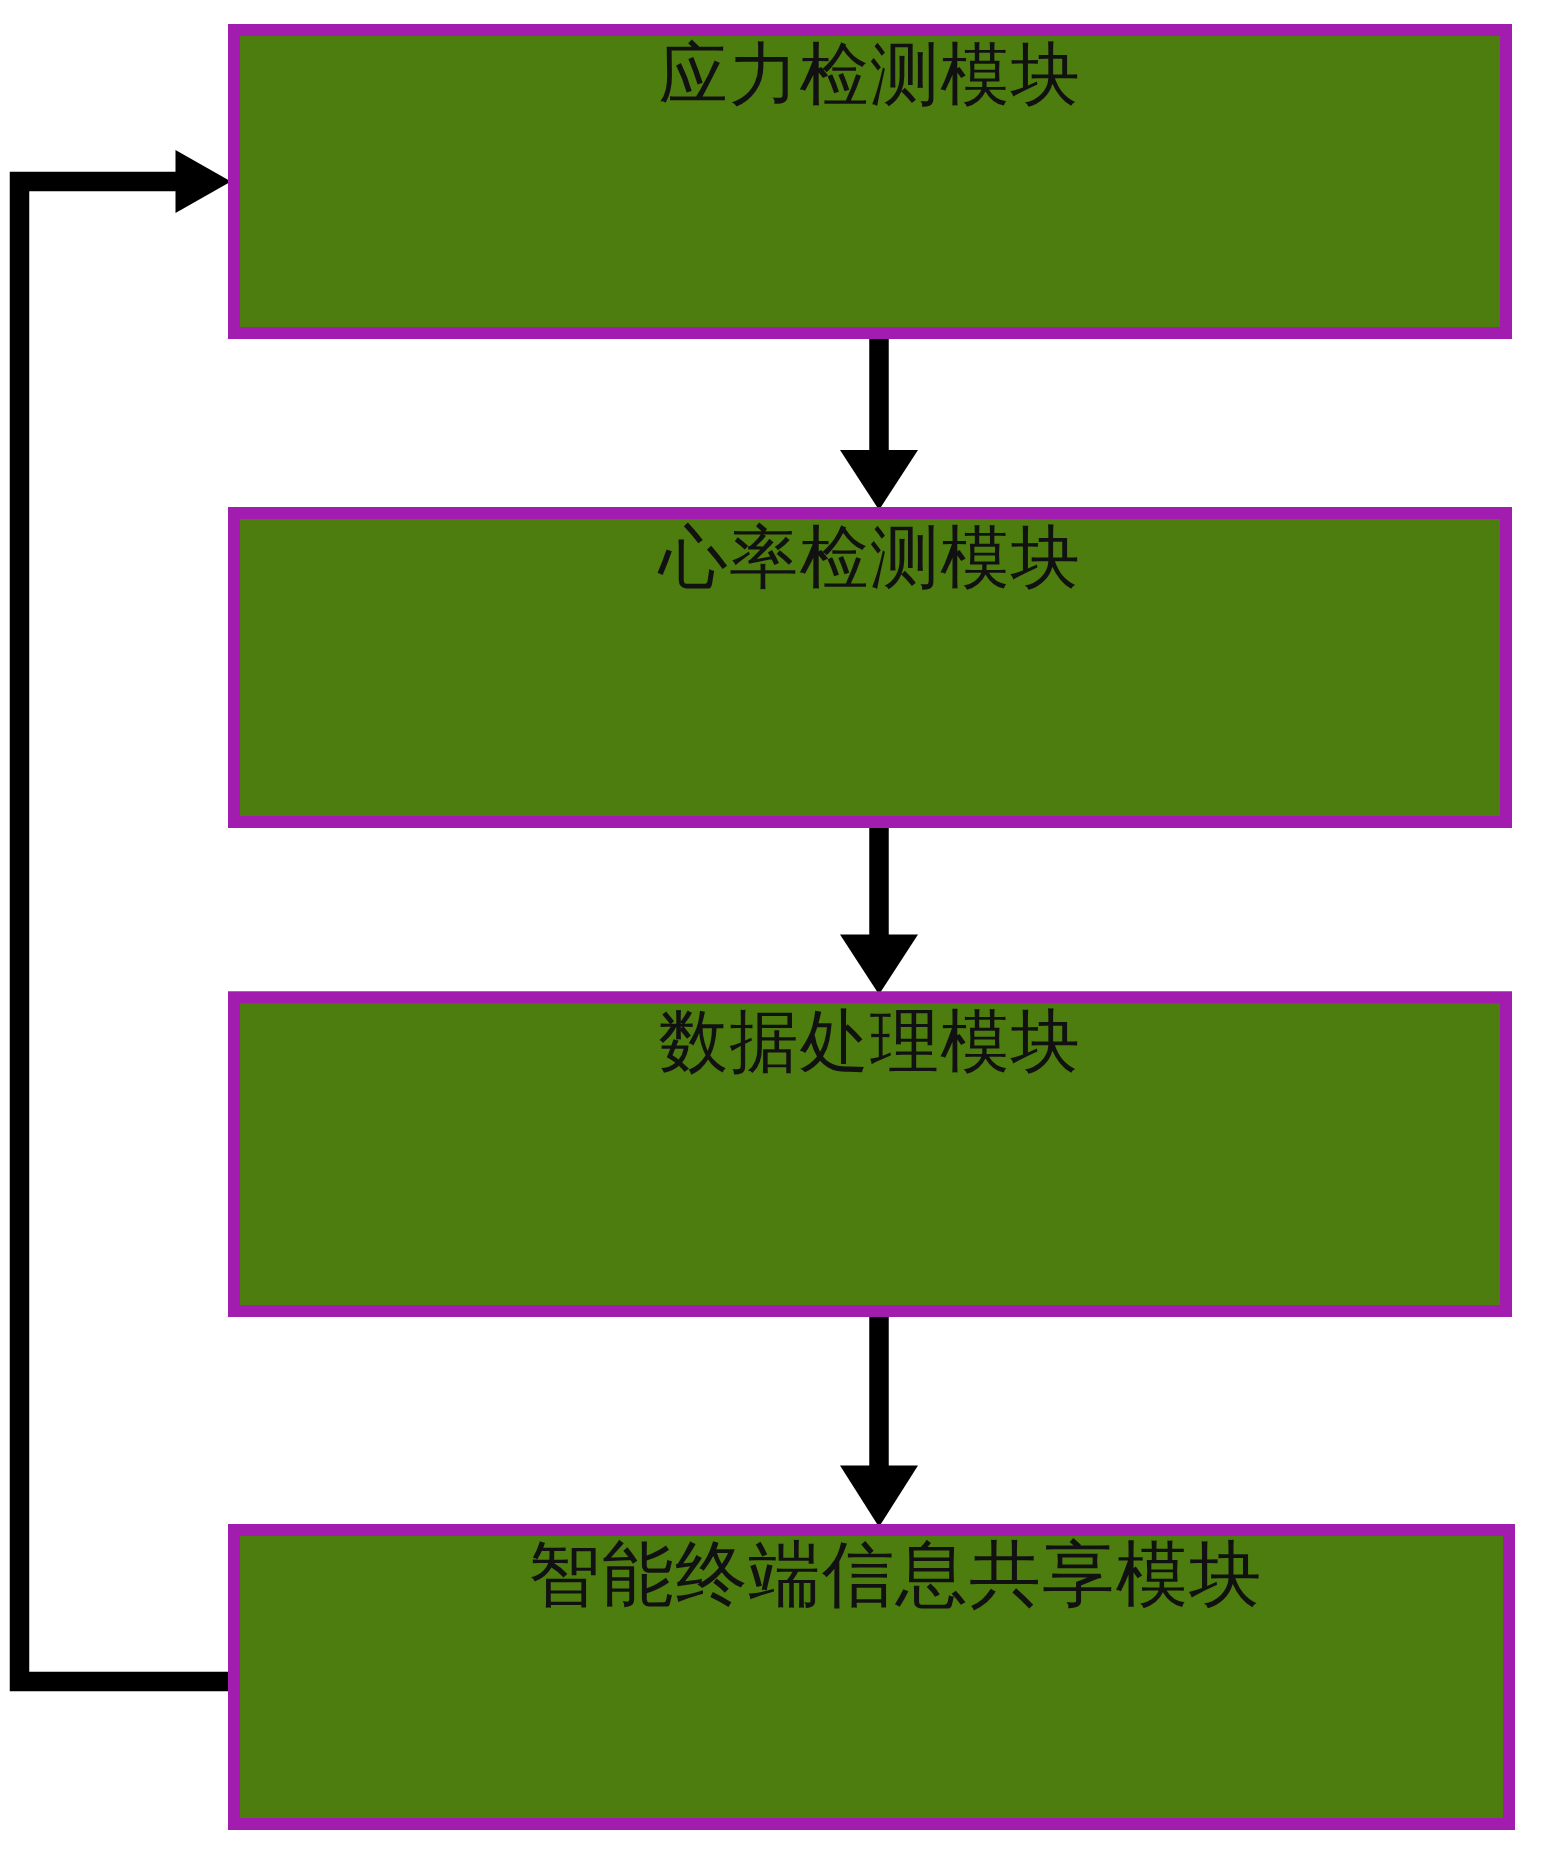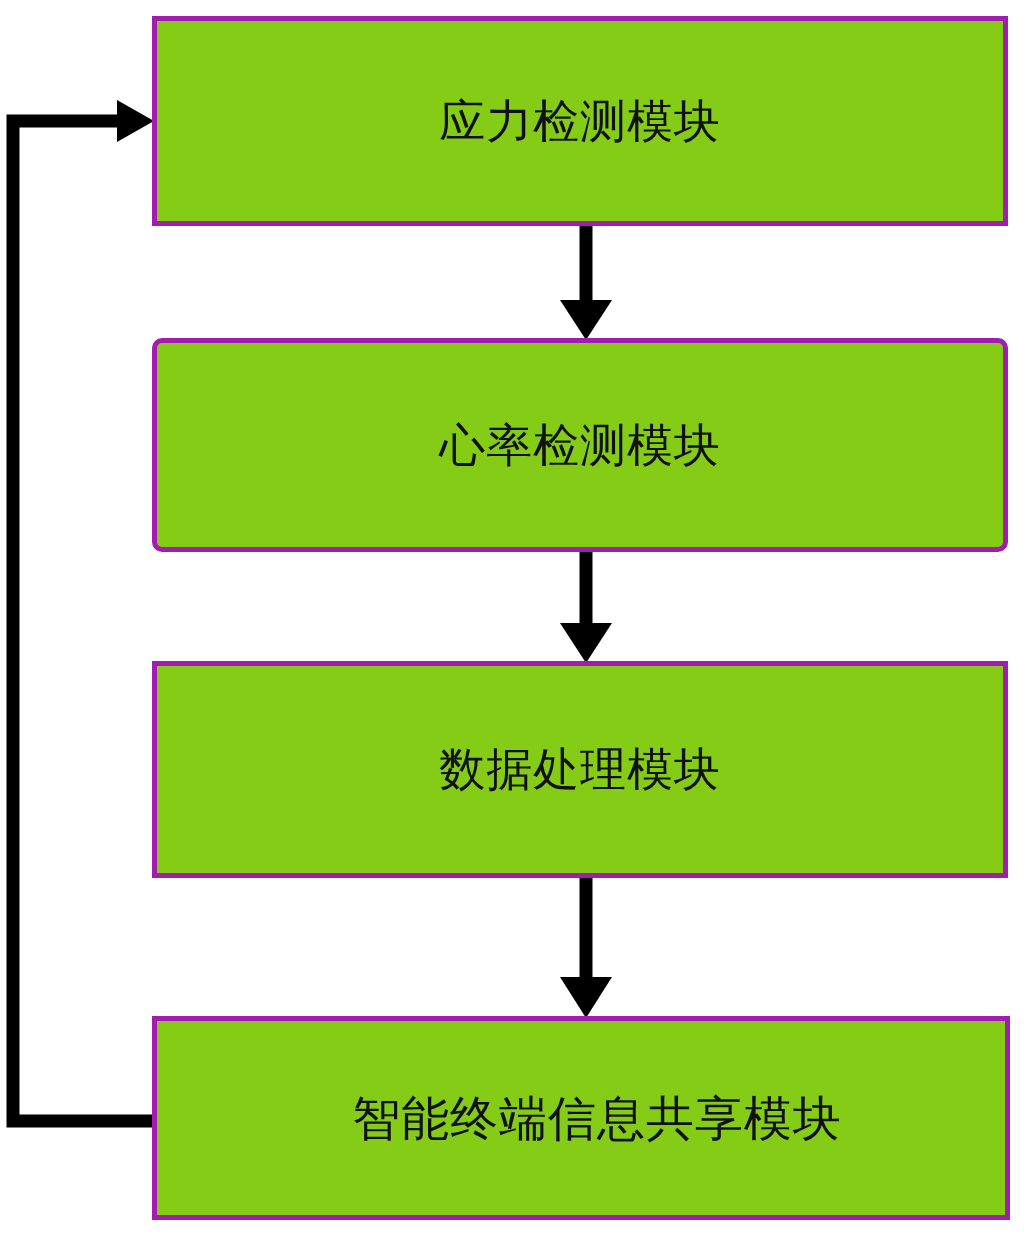--- a/index.html
+++ b/index.html
@@ -13,35 +13,35 @@
   #diagram-root {
     position: relative;
     width: 1028px;
     height: 1236px;
     background: #ffffff;
     overflow: hidden;
   }
   .flow-box {
     position: absolute;
     box-sizing: border-box;
-    background: #84cc16;
-    border: 5px solid #a21caf;
+    background: #4d7c0f;
+    border: 8px solid #a21caf;
     display: flex;
-    align-items: center;
+    align-items: flex-start;
     justify-content: center;
   }
   .flow-box-label {
     font-family: "DejaVu Sans", "Liberation Sans", sans-serif;
     color: #111111;
     white-space: nowrap;
     letter-spacing: 0.02em;
     line-height: 1.1;
   }
   #box-stress          { left: 152px; top: 16px;   width: 856px; height: 210px; }
-  #box-heartrate       { left: 152px; top: 338px;  width: 856px; height: 214px; border-radius: 10px; }
+  #box-heartrate       { left: 152px; top: 338px;  width: 856px; height: 214px; }
   #box-dataproc        { left: 152px; top: 661px;  width: 856px; height: 217px; }
   #box-terminalshare   { left: 152px; top: 1016px; width: 858px; height: 204px; }
 
   #box-stress .flow-box-label        { font-size: 46px; }
   #box-heartrate .flow-box-label     { font-size: 46px; }
   #box-dataproc .flow-box-label      { font-size: 46px; }
   #box-terminalshare .flow-box-label { font-size: 48px; margin-left: 32px; }
 
   .connector-svg {
     position: absolute;

